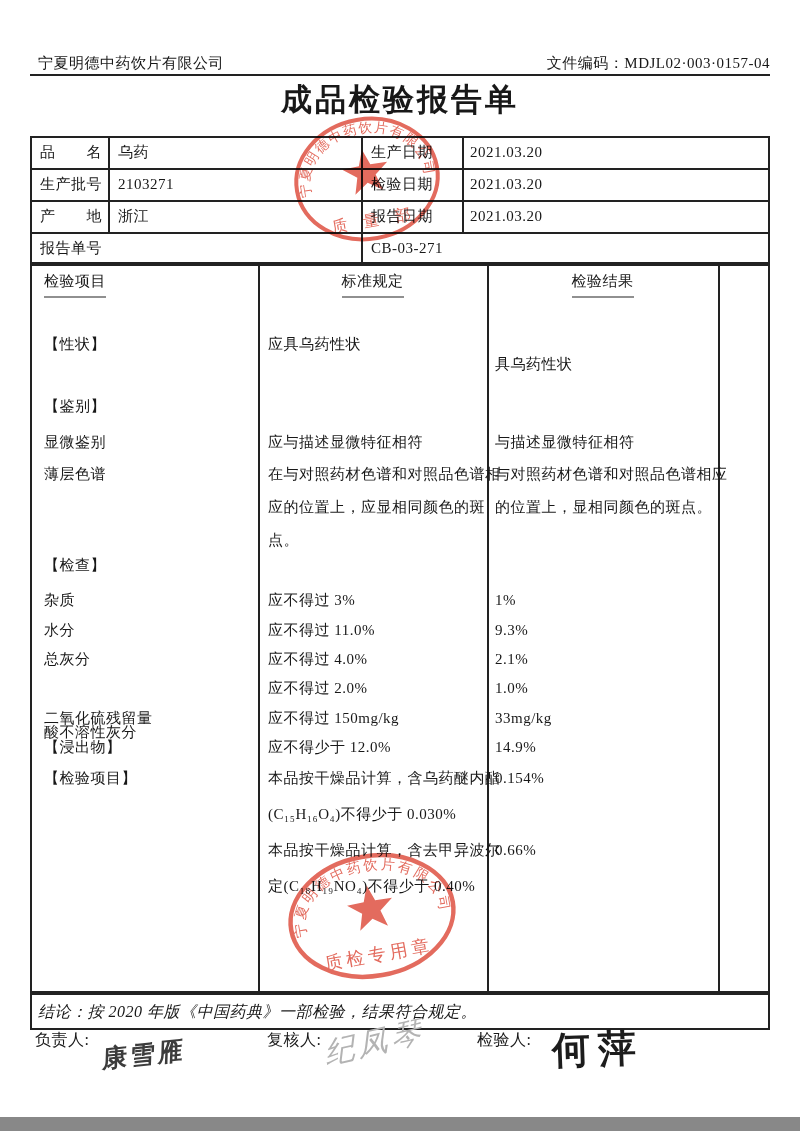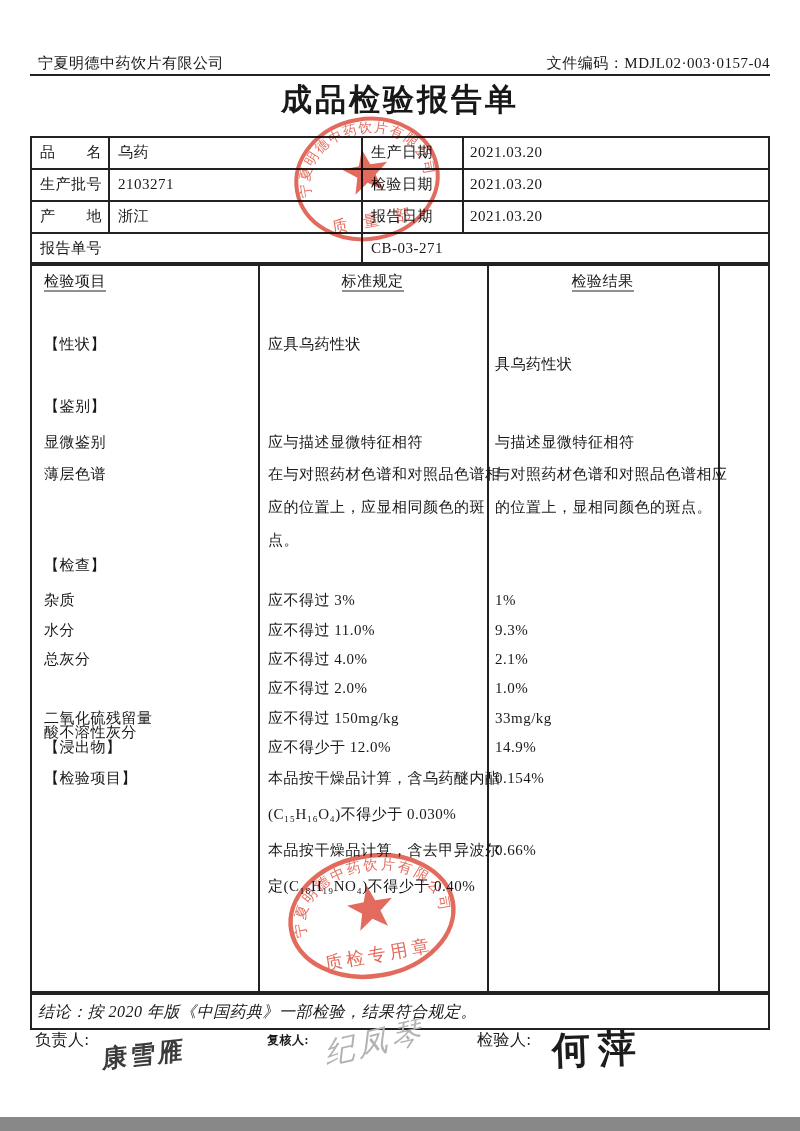--- a/index.html
+++ b/index.html
@@ -4,21 +4,21 @@
 <style>
   * { margin:0; padding:0; box-sizing:border-box; }
   body { background:#888; font-family:"Liberation Serif","DejaVu Serif",serif; }
   .page { position:relative; width:800px; height:1117px; background:#ffffff; color:#111;
           margin:0 auto; overflow:hidden; }
   .tl { position:absolute; white-space:nowrap; transform:translateY(-50%);
         font-size:15px; color:#181818; letter-spacing:0.5px; }
   .hline { position:absolute; background:#222; height:2px; }
   .vline { position:absolute; background:#222; width:2px; }
   .box { position:absolute; border:2px solid #222; }
-  .underline-span { border-bottom:1.5px solid #222; padding-bottom:2px; }
+  .underline-span { border-bottom:1.5px solid #222; padding-bottom:8px; }
   .center { text-align:center; }
   .stamp { position:absolute; mix-blend-mode:multiply; opacity:0.82; }
   .stamp text { font-family:"Liberation Serif","DejaVu Serif",serif; }
   .sig { position:absolute; white-space:nowrap; }
 </style>
 </head>
 <body>
 
 <div class="page">
 
@@ -112,21 +112,21 @@
   <div class="tl" style="left:495px; top:778px;">0.154%</div>
 
   <div class="tl" style="left:268px; top:850px;">本品按干燥品计算，含去甲异波尔</div>
   <div class="tl" style="left:268px; top:886px;">定(C₁₈H₁₉NO₄)不得少于 0.40%</div>
   <div class="tl" style="left:495px; top:850px;">0.66%</div>
 
   <div class="box" style="left:30px; top:993px; width:740px; height:37px;"></div>
   <div class="tl" style="left:38px; top:1012px; font-size:16px;font-style:italic;">结论：按 2020 年版《中国药典》一部检验，结果符合规定。</div>
 
   <div class="tl" style="left:35px;  top:1040px; font-size:16px;">负责人:</div>
-  <div class="tl" style="left:267px; top:1040px; font-size:12px;font-weight:bold;">复核人:</div>
+  <div class="tl" style="left:267px; top:1040px; font-size:16px;">复核人:</div>
   <div class="tl" style="left:477px; top:1040px; font-size:16px;">检验人:</div>
 
   <div class="sig" style="left:102px; top:1038px; font-size:25px; color:#3c3c3c; font-weight:600; letter-spacing:3px; transform:rotate(-6deg) skewX(-8deg);">康雪雁</div>
   <div class="sig" style="left:326px; top:1022px; font-size:30px; color:#b3b3b3; letter-spacing:4px; transform:rotate(-13deg) skewX(-20deg);">纪凤琴</div>
   <div class="sig" style="left:552px; top:1024px; font-size:38px; color:#1c1c1c; font-weight:bold; letter-spacing:8px; transform:rotate(-2deg);">何萍</div>
 
   <svg class="stamp" style="left:291px; top:114px; transform:rotate(-10deg);" width="152" height="130" viewBox="-76 -65 152 130">
     <ellipse cx="0" cy="0" rx="71" ry="60" fill="none" stroke="#dd4a3a" stroke-width="4"></ellipse>
     <path id="arcTop1" d="M -57 9 A 58 47 0 1 1 57 9" fill="none"></path>
     <text font-size="13.5" fill="#dd4a3a" letter-spacing="1.5">

